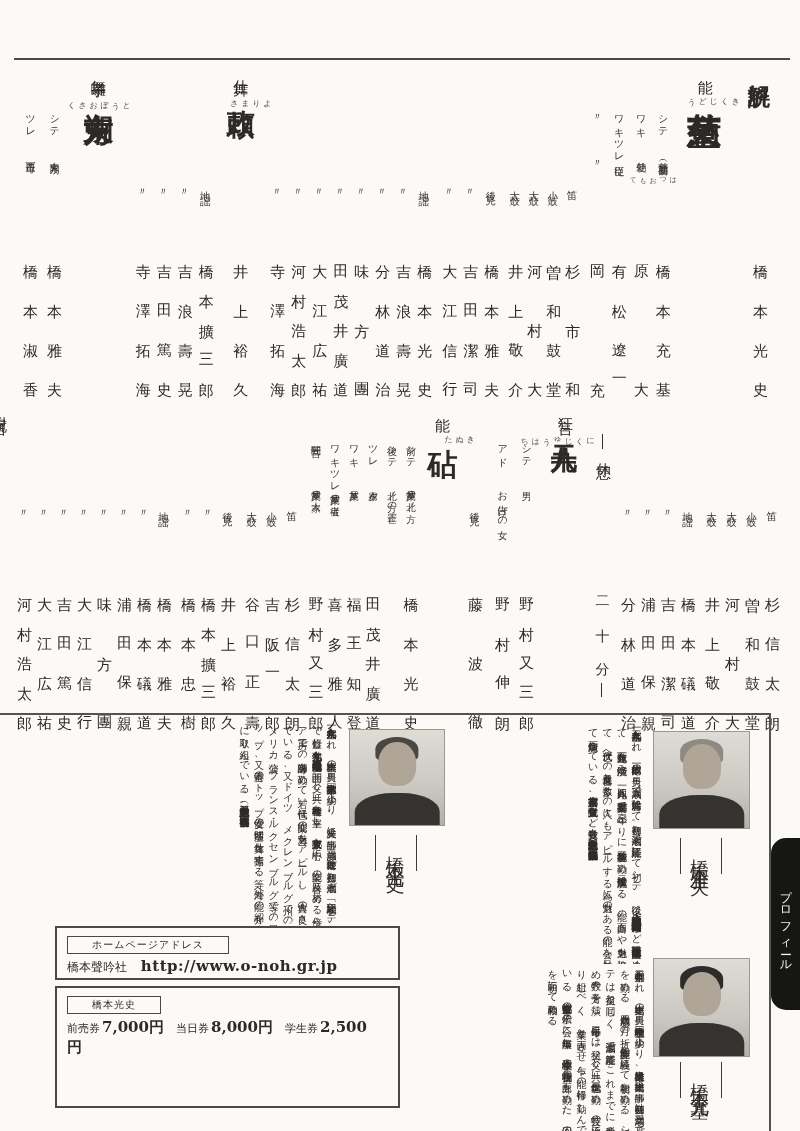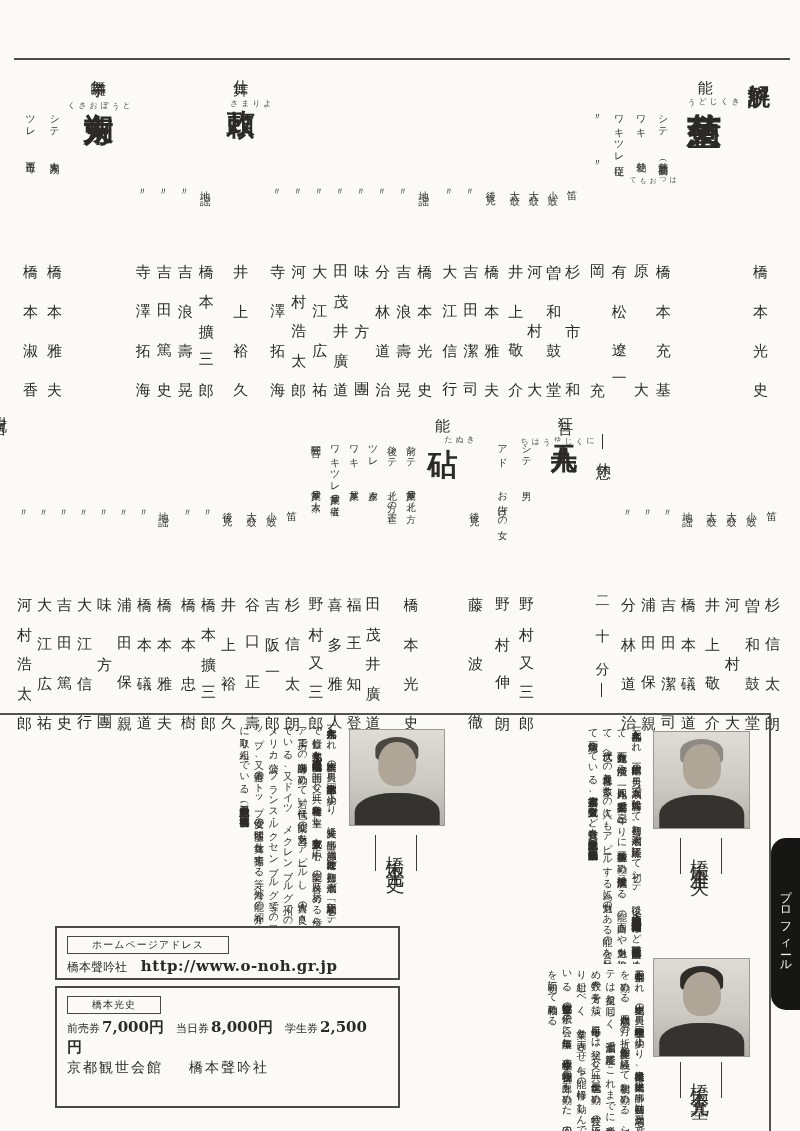--- a/index.html
+++ b/index.html
@@ -616,18 +616,15 @@
       <span>橋本聲吟社</span>
       <span class="hp-url">http://www.o-noh.gr.jp</span>
     </div>
   </div>
 
   <div class="infobox" id="ticket-box">
     <div class="tagbox">橋本光史</div>
     <div class="price-line">
       
     <span class="price-item"><span class="pl">前売券</span><span class="pv">7,000円</span></span><span class="price-item"><span class="pl">当日券</span><span class="pv">8,000円</span></span><span class="price-item"><span class="pl">学生券</span><span class="pv">2,500円</span></span></div>
-    <div class="venue-line">
-      <span>京都観世会館</span><span>橋本聲吟社</span>
-    </div>
   </div>
 
 </div>
 
 </body></html>

